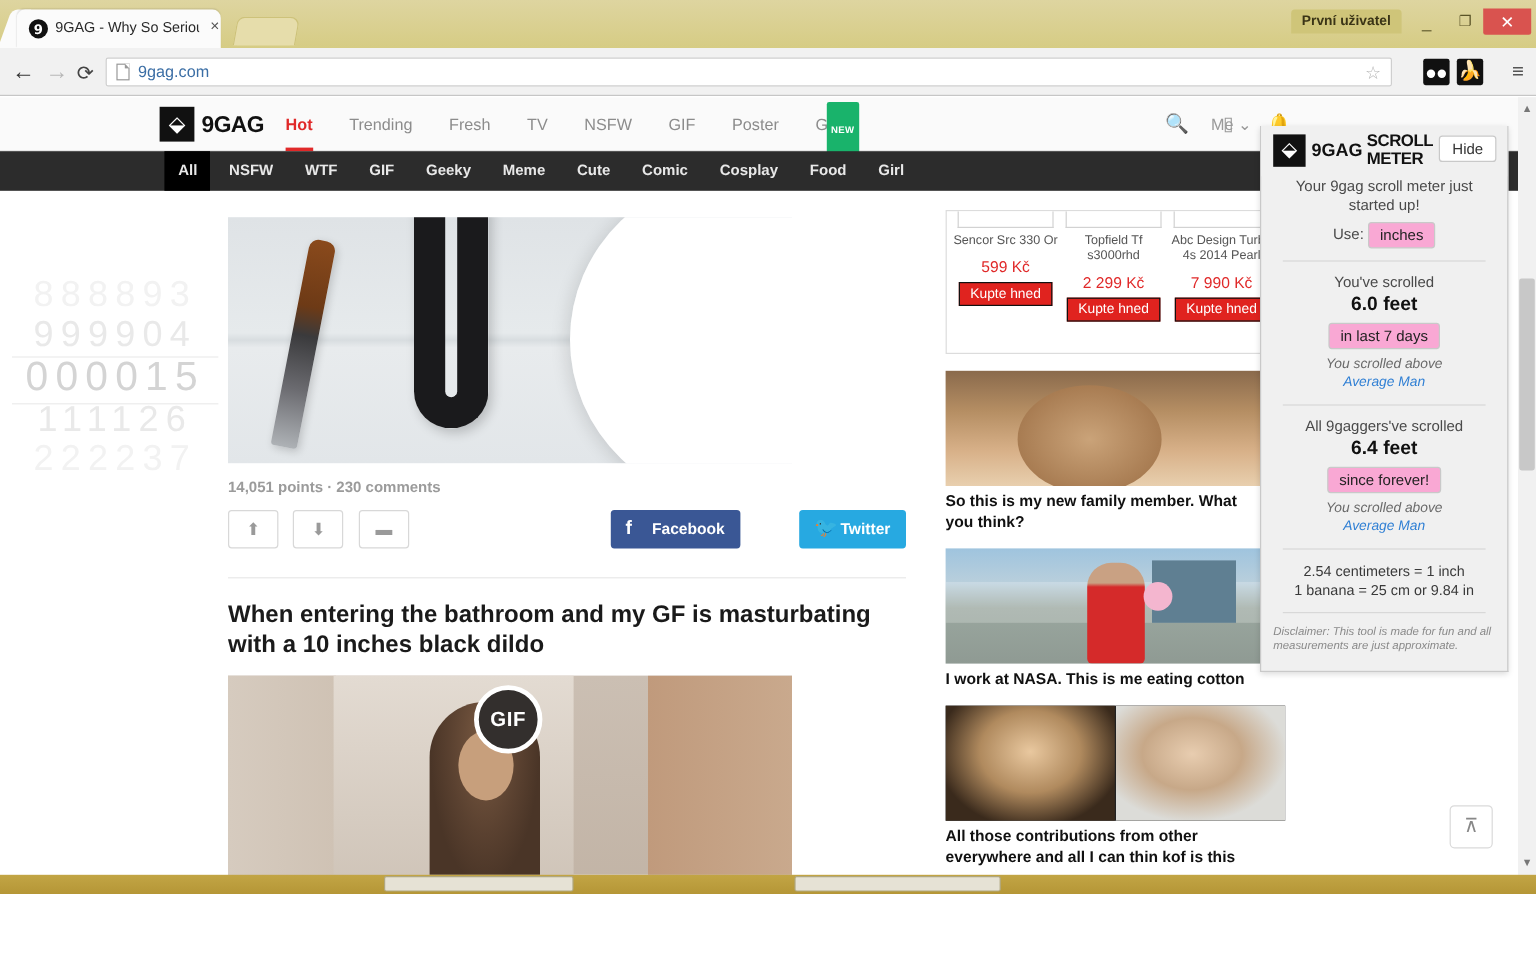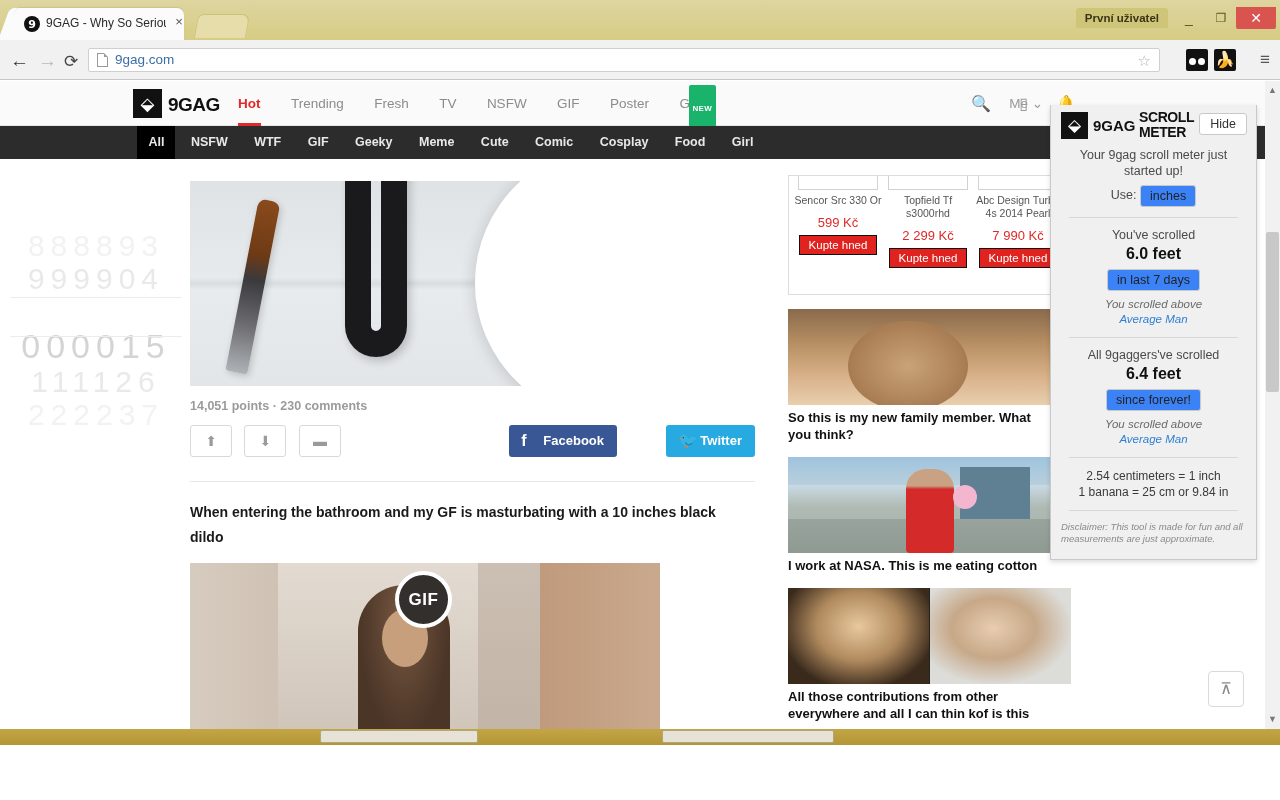--- a/index.html
+++ b/index.html
@@ -141,21 +141,21 @@
   .cat.active { background:#000; }
   .cat-spacer { display:inline-block; width:133px; }
 
   
   .odometer {
     position:absolute; left:10px; top:148px; width:172px; height:135px;
     font-family:"Liberation Sans", sans-serif; text-align:center; user-select:none;
   }
   .odo-row { font-size:30px; letter-spacing:6px; line-height:33px; color:#f2f2f2; }
   .odo-row.r2 { color:#e9e9e9; }
-  .odo-row.main { color:#d4d4d4; font-size:34px; line-height:38px;margin-top:32px; }
+  .odo-row.main { color:#d4d4d4; font-size:34px; line-height:38px; }
   .odo-line { position:absolute; left:0; width:172px; height:1px; background:#ececec; }
 
   
   .post { position:absolute; left:190px; top:100px; width:565px; }
   .post-img {
     width:470px; height:205px;
     background:
       radial-gradient(ellipse 120px 95px at 400px 110px, #fefefe 0%, #f4f4f4 62%, rgba(244,244,244,0) 65%),
       linear-gradient(100deg, rgba(0,0,0,0) 52%, rgba(0,0,0,0) 100%),
       linear-gradient(to bottom, #dfe3e6 0%, #e6eaec 47%, #d8dde0 50%, #e8ebed 53%, #e2e6e9 100%);
@@ -193,21 +193,21 @@
   .share-btn {
     position:absolute; top:0; height:32px; border-radius:3px; color:#fff;
     font-size:13px; font-weight:bold; line-height:32px; padding:0 13px 0 34px; cursor:pointer;
   }
   .share-fb { right:138px; background:#3a5795; }
   .share-tw { right:0; background:#27a9e1; }
   .share-btn .sicon { position:absolute; left:12px; top:0; font-size:16px; line-height:32px; font-weight:bold;}
   .post-divider { margin-top:22px; width:565px; height:1px; background:#e8e8e8; }
 
   .post-title2 {
-    margin-top:18px; width:560px; font-size:14px; font-weight:bold; color:#1a1a1a; line-height:25px;
+    margin-top:18px; width:560px; font-size:20px; font-weight:bold; color:#1a1a1a; line-height:25px;
   }
   .post-img2 {
     margin-top:13px; width:470px; height:176px; position:relative; overflow:hidden;
     background: linear-gradient(to bottom,#cbbfb3 0%, #c2b4a6 100%);
   }
   .gif2-wall-l { position:absolute; left:0; top:0; width:90px; height:176px; background:linear-gradient(to right,#d6cbbf,#cfc2b4);}
   .gif2-wall-r { position:absolute; right:0; top:0; width:120px; height:176px; background:linear-gradient(to left,#c9a98d,#c09a7c);}
   .gif2-door { position:absolute; left:88px; top:0; width:200px; height:176px; background:linear-gradient(to bottom,#e3dbd2,#cfc4b8);}
   .gif2-person {
     position:absolute; left:168px; top:22px; width:92px; height:154px;
@@ -297,21 +297,21 @@
     font-size:14px; font-weight:bold; color:#111; line-height:15px; letter-spacing:-.4px;
   }
   .meter-hide {
     position:absolute; right:9px; top:8px; padding:3px 10px; background:#fff;
     border:1px solid #c9c9c9; border-radius:3px; font-size:12.5px; color:#333; cursor:pointer;
   }
   .meter-body { padding:0 10px; text-align:center; }
   .m-lead { font-size:12.5px; color:#4a4a4a; line-height:16px; }
   .m-use-row { margin-top:6px; font-size:12.5px; color:#4a4a4a; }
   .m-pill {
-    display:inline-block; padding:3px 9px; background:#3b82f6; border:1px solid #c9c9c9;
+    display:inline-block; padding:3px 9px; background:#f9a8d4; border:1px solid #c9c9c9;
     border-radius:3px; font-size:12.5px; color:#222; cursor:pointer; vertical-align:middle;
   }
   .m-hr { margin:10px 8px; height:1px; background:#d8d8d8; }
   .m-label { font-size:12.5px; color:#4a4a4a; }
   .m-big { font-size:16px; font-weight:bold; color:#111; margin-top:3px; }
   .m-pill-wrap { margin-top:6px; }
   .m-sub { margin-top:6px; font-size:11.5px; color:#6a6a6a; font-style:italic; line-height:15px; }
   .m-link { color:#2f7fd4; cursor:pointer; }
   .m-conv { font-size:12px; color:#3a3a3a; line-height:16px; }
   .m-disc { margin-top:8px; font-size:9.5px; color:#8a8a8a; font-style:italic; line-height:12px; text-align:left; }

